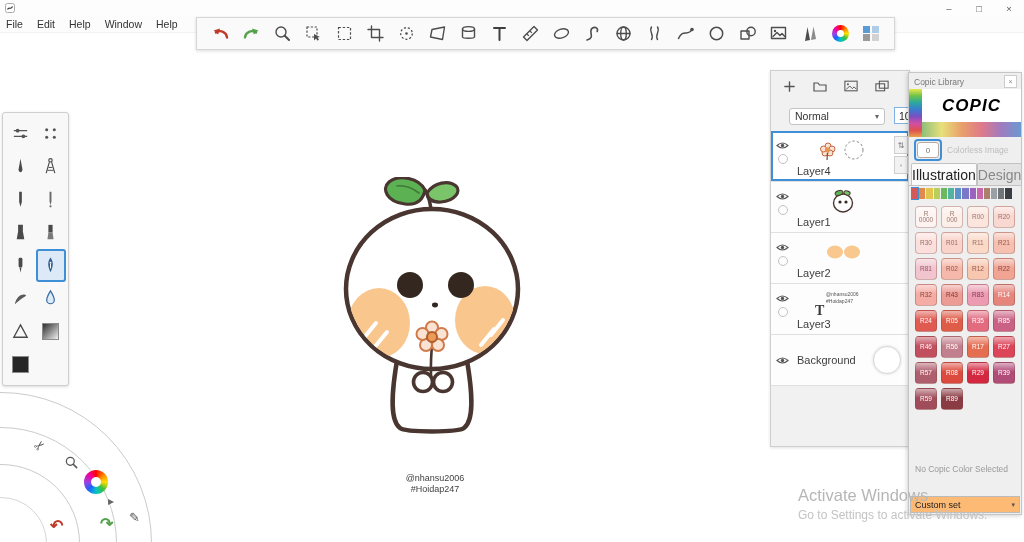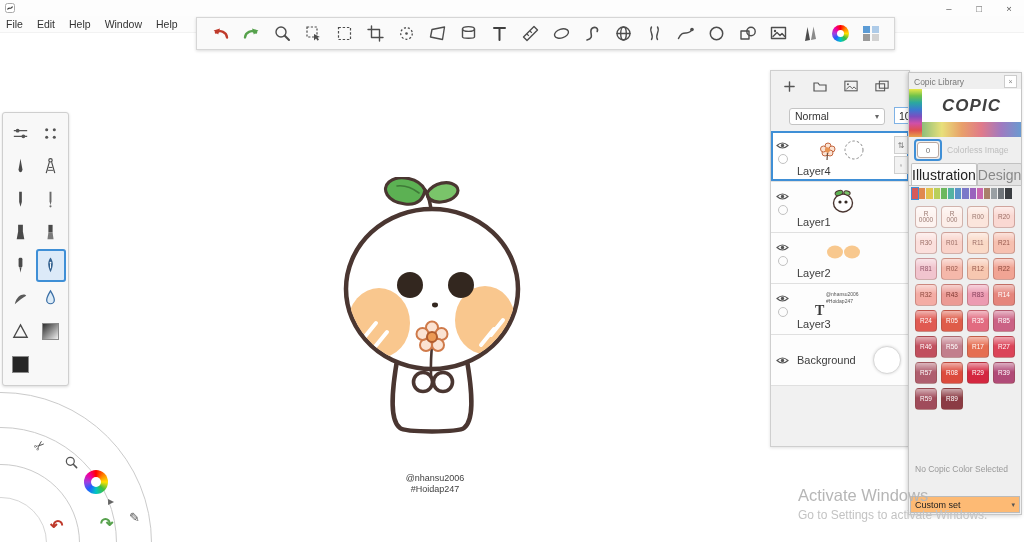--- a/index.html
+++ b/index.html
@@ -85,21 +85,21 @@
          border:1px solid #c6c6c6;box-shadow:-1px 1px 4px rgba(0,0,0,.18);z-index:30;
          display:flex;flex-direction:column;box-sizing:border-box}
   .cp-title{height:15px;display:flex;align-items:center;justify-content:space-between;
             font-size:8.5px;color:#777;padding:1px 4px 0 5px}
   .cp-close{width:11px;height:11px;background:#fff;border:1px solid #ccc;font-size:7px;color:#888;
             display:flex;align-items:center;justify-content:center}
   .cp-logo{height:48px;display:flex}
   .cp-vstrip{width:13px;background:linear-gradient(180deg,#e8e84a,#6fc24a,#2aa8a0,#3a7bd0,#7a4fc0,#d04fa8,#e05050,#e8a24a)}
   .cp-logoright{flex:1;display:flex;flex-direction:column}
   .cp-logowhite{flex:1;background:#fff;display:flex;align-items:center;justify-content:center}
-  .cp-logotext{font-size:17px;font-weight:bold;font-style:italic;letter-spacing:1px;color:#404040}
+  .cp-logotext{font-size:17px;font-weight:bold;font-style:italic;letter-spacing:1px;color:#000000}
   .cp-hstrip{height:15px;background:linear-gradient(90deg,#8fbf7a,#e8e07a,#e8a06a,#e07a8a,#a07ac0,#6a9ad0)}
   .cp-blender{height:26px;display:flex;align-items:center;gap:5px;padding:0 5px}
   .cp-bchip-wrap{border:2px solid #3f8fd6;border-radius:4px;padding:1px;display:inline-flex}
   .cp-bchip{width:20px;height:14px;background:#fff;border:1px solid #b9a8a0;border-radius:3px;
             font-size:8px;color:#777;display:flex;align-items:center;justify-content:center}
   .cp-bname{font-size:8.5px;color:#bdbdbd;white-space:nowrap;overflow:hidden;
             text-overflow:ellipsis;flex:1}
   .cp-tabs{display:flex;padding:0 2px;border-bottom:1px solid #c2c2c2}
   .cp-tab{flex:1;font-size:14px;text-align:center;padding:3px 0 2px;background:#e3e3e3;color:#888;
           border:1px solid #c2c2c2;border-bottom:none;border-radius:2px 2px 0 0}

